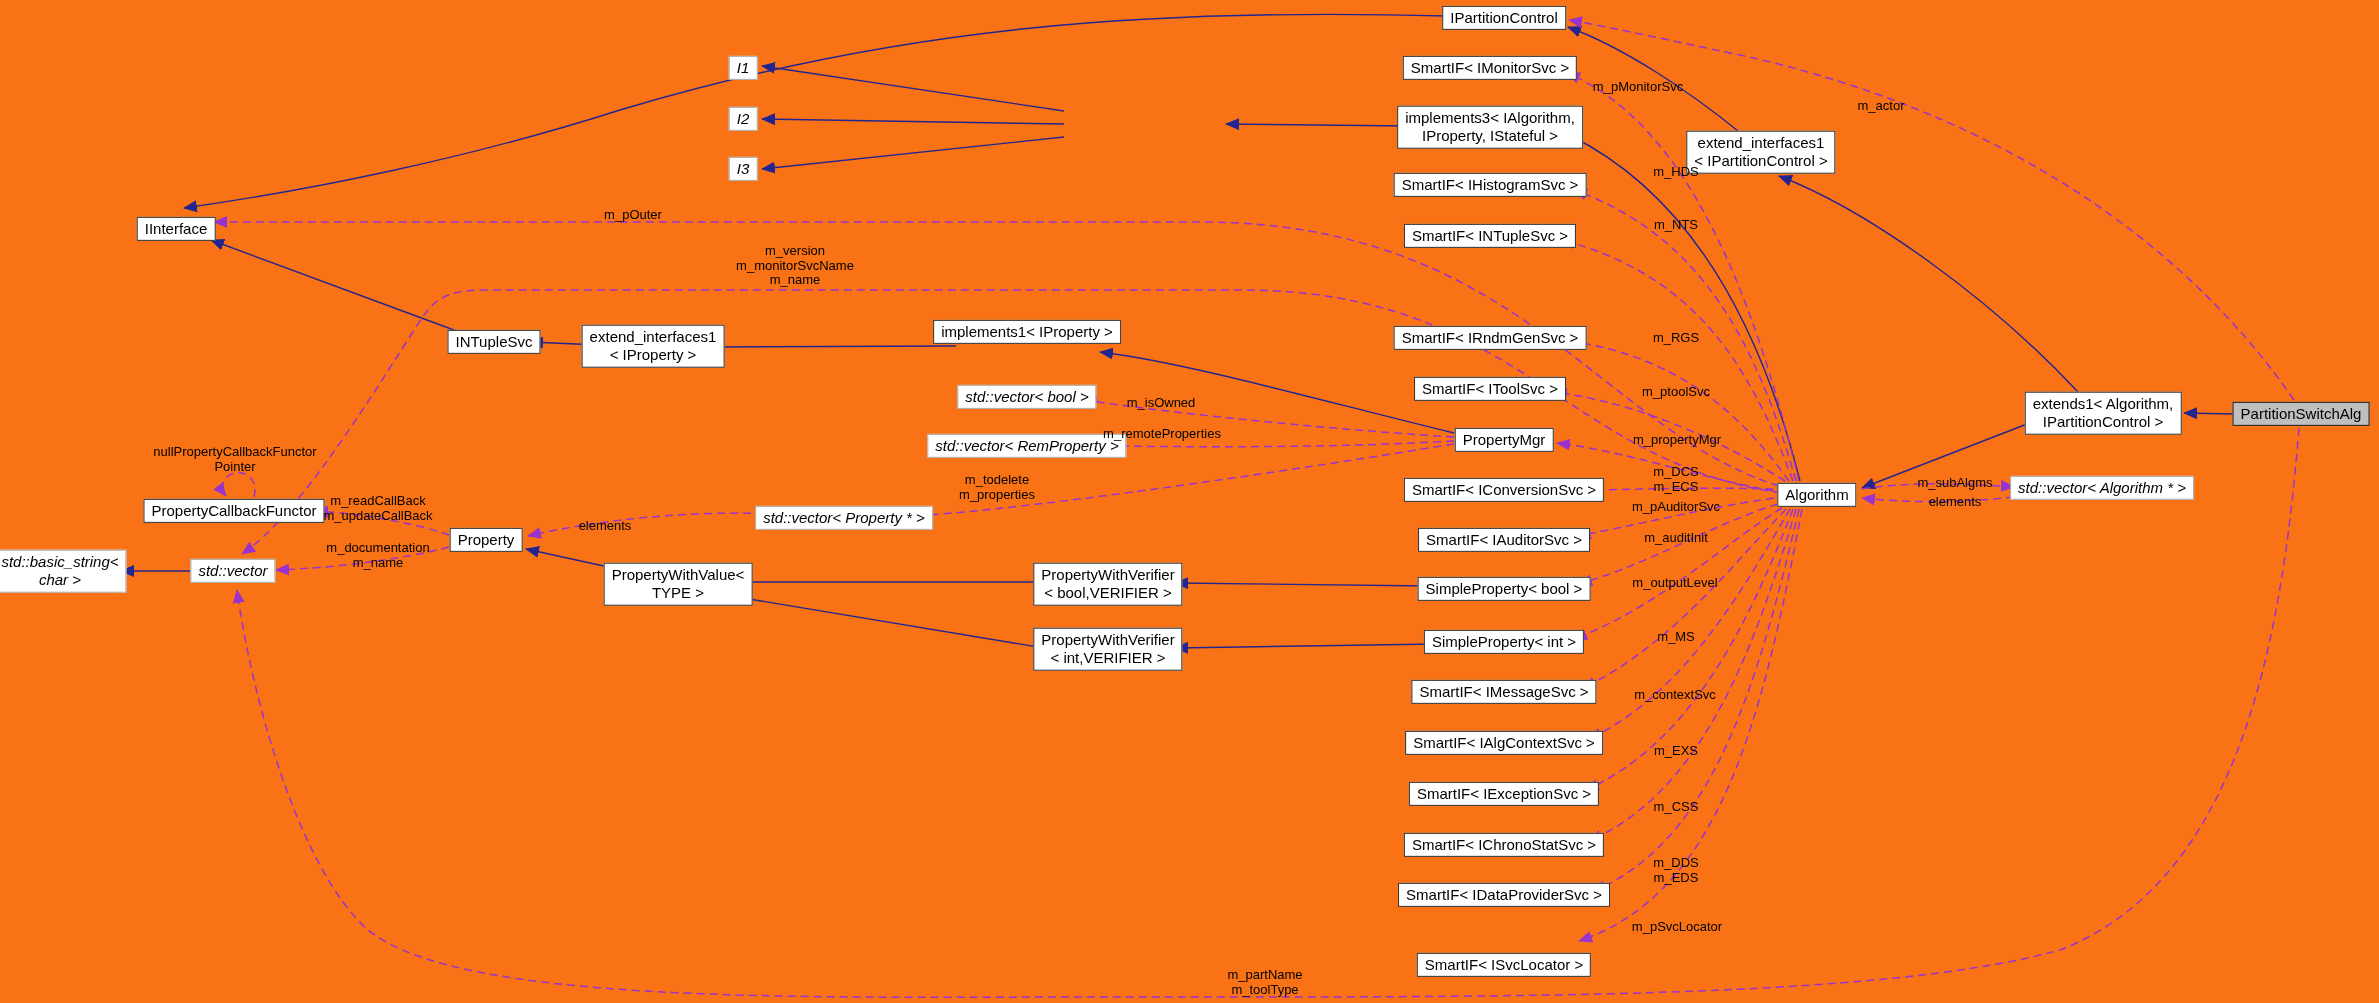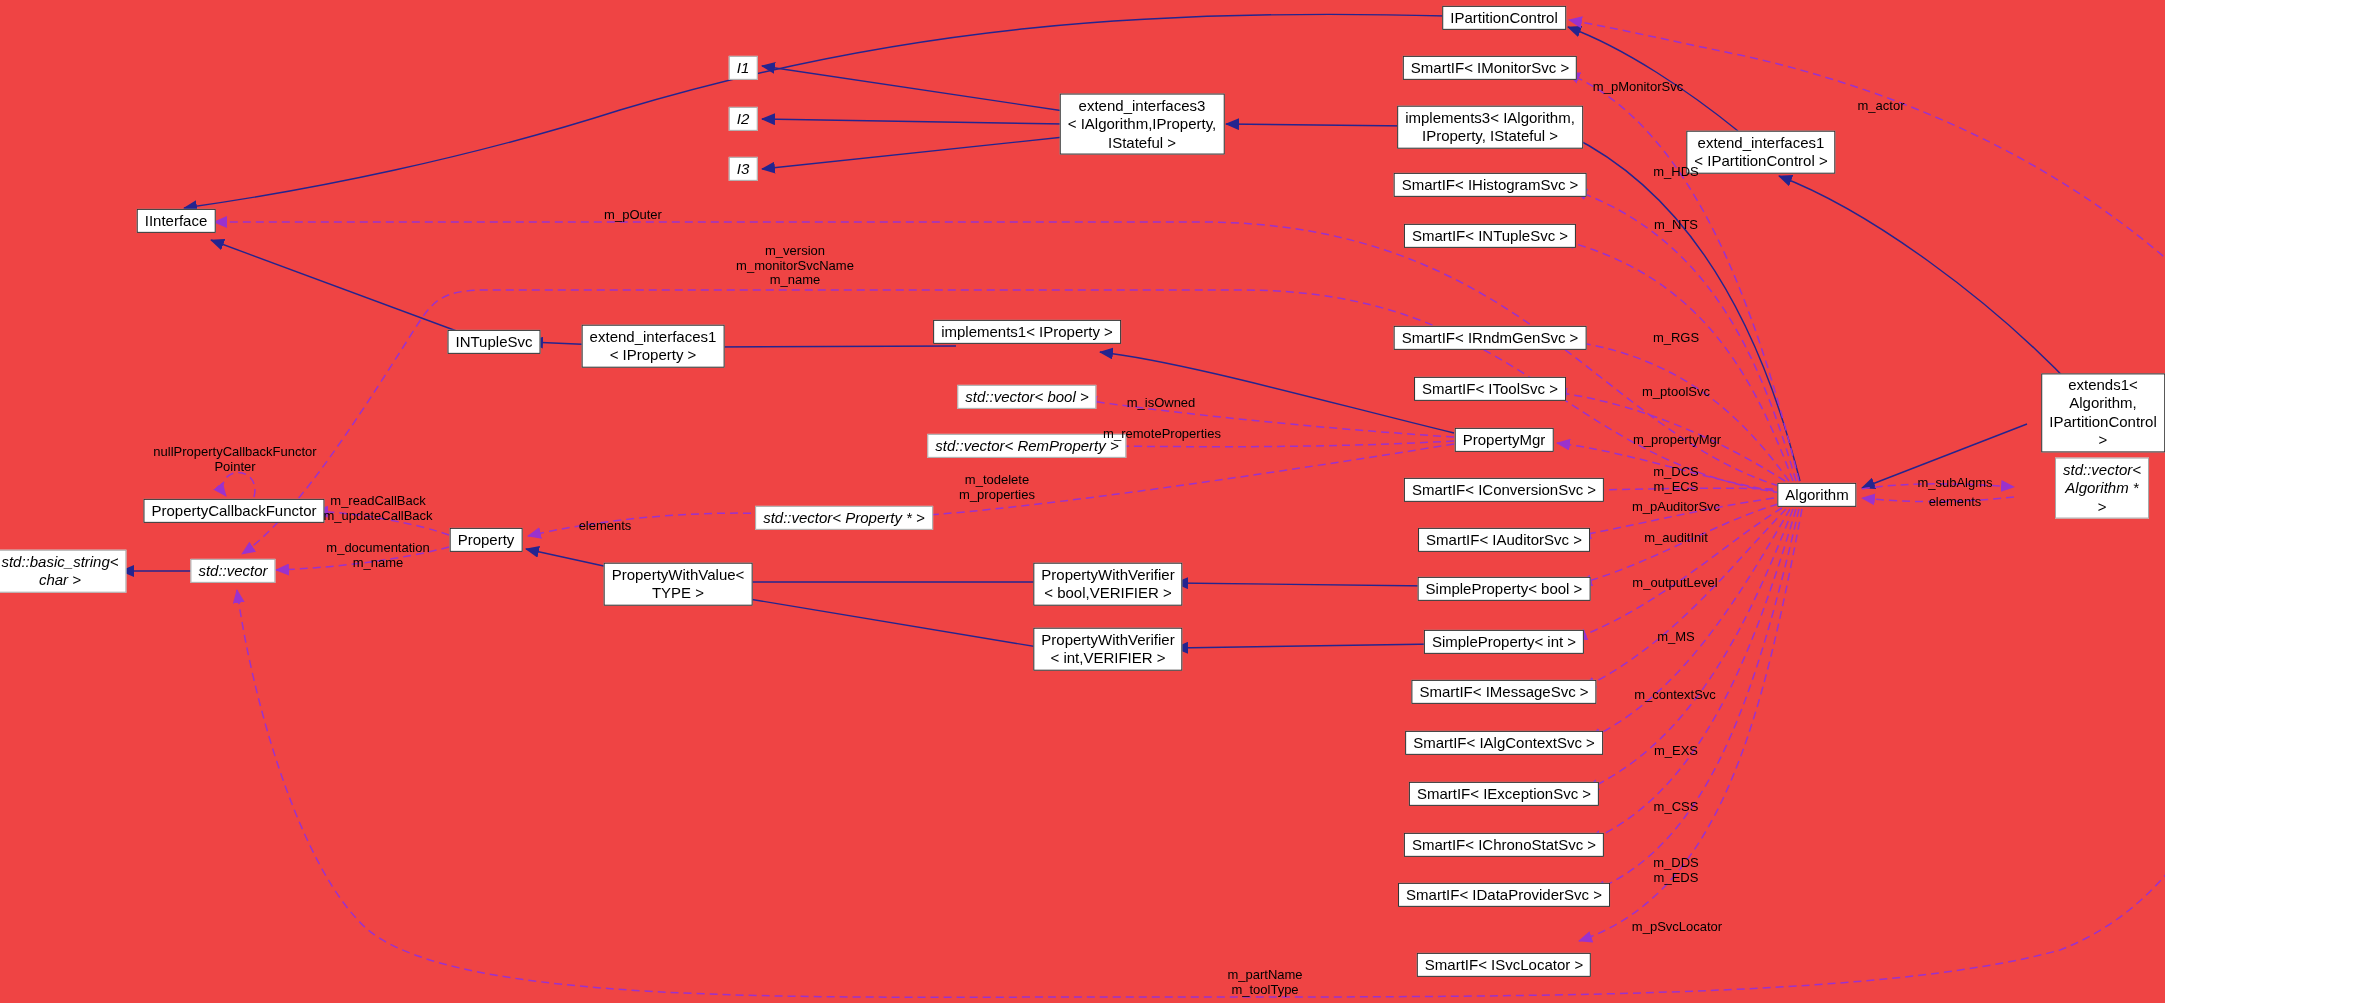--- a/index.html
+++ b/index.html
@@ -1,16 +1,16 @@
 <!DOCTYPE html>
 <html><head>
 <meta charset="utf-8">
 <style>
   html,body{margin:0;padding:0;background:#ffffff;}
-  #canvas{position:relative;width:2165px;height:1003px;background:#ef4444;
+  #canvas{position:relative;width:2379px;height:1003px;background:#f97316;
           font-family:"Liberation Sans",sans-serif;overflow:hidden;}
   #edges{position:absolute;left:0;top:0;}
   .node{position:absolute;transform:translate(-50%,-50%);
         background:#ffffff;border:1.4px solid #2b2b2b;
         font-size:15px;line-height:1.22;color:#000;
         padding:2px 7px;text-align:center;white-space:pre-line;z-index:2;}
   .node.t{border:1.2px solid #a6a6a6;font-style:italic;}
   .node.hl{background:#bfbfbf;border:1.6px solid #1a1a1a;}
   .elabel{position:absolute;transform:translate(-50%,-50%);
           font-size:13px;line-height:1.12;color:#000;text-align:center;
@@ -82,44 +82,41 @@
     <path class="dashed" d="M 1862 489 C 1905 482, 1962 483, 2014 487" marker-end="url(#ap)"></path>
     <path class="dashed" d="M 2014 497 C 1962 503, 1908 503, 1862 498" marker-end="url(#ap)"></path>
     <path class="dashed" d="M 2294 400 C 2180 235, 1990 110, 1740 55 C 1672 41, 1615 28, 1569 20" marker-end="url(#ap)"></path>
     <path class="dashed" d="M 2299 428 C 2282 640, 2240 880, 2060 950 C 1880 1000, 1500 997, 1100 997 C 800 997, 460 1005, 368 930 C 300 870, 252 700, 237 590" marker-end="url(#ap)"></path>
   </svg>
 
   <div class="node" style="left:1504px;top:18px">IPartitionControl</div>
   <div class="node t" style="left:743px;top:68px">I1</div>
   <div class="node t" style="left:743px;top:119px">I2</div>
   <div class="node t" style="left:743px;top:169px">I3</div>
-  <div class="node" style="left:1142px;top:124px">extend_interfaces3
-&lt; IAlgorithm,IProperty,
-IStateful &gt;</div>
   <div class="node" style="left:1490px;top:68px">SmartIF&lt; IMonitorSvc &gt;</div>
   <div class="node" style="left:1490px;top:127px">implements3&lt; IAlgorithm,
 IProperty, IStateful &gt;</div>
   <div class="node" style="left:1761px;top:152px">extend_interfaces1
 &lt; IPartitionControl &gt;</div>
   <div class="node" style="left:1490px;top:185px">SmartIF&lt; IHistogramSvc &gt;</div>
   <div class="node" style="left:1490px;top:236px">SmartIF&lt; INTupleSvc &gt;</div>
   <div class="node" style="left:1490px;top:338px">SmartIF&lt; IRndmGenSvc &gt;</div>
   <div class="node" style="left:1490px;top:389px">SmartIF&lt; IToolSvc &gt;</div>
   <div class="node" style="left:1504px;top:440px">PropertyMgr</div>
   <div class="node" style="left:1504px;top:490px">SmartIF&lt; IConversionSvc &gt;</div>
   <div class="node" style="left:1504px;top:540px">SmartIF&lt; IAuditorSvc &gt;</div>
   <div class="node" style="left:1504px;top:589px">SimpleProperty&lt; bool &gt;</div>
   <div class="node" style="left:1504px;top:642px">SimpleProperty&lt; int &gt;</div>
   <div class="node" style="left:1504px;top:692px">SmartIF&lt; IMessageSvc &gt;</div>
   <div class="node" style="left:1504px;top:743px">SmartIF&lt; IAlgContextSvc &gt;</div>
   <div class="node" style="left:1504px;top:794px">SmartIF&lt; IExceptionSvc &gt;</div>
   <div class="node" style="left:1504px;top:845px">SmartIF&lt; IChronoStatSvc &gt;</div>
   <div class="node" style="left:1504px;top:895px">SmartIF&lt; IDataProviderSvc &gt;</div>
   <div class="node" style="left:1504px;top:965px">SmartIF&lt; ISvcLocator &gt;</div>
-  <div class="node" style="left:176px;top:221px">IInterface</div>
+  <div class="node" style="left:176px;top:229px">IInterface</div>
   <div class="node" style="left:494px;top:342px">INTupleSvc</div>
   <div class="node" style="left:653px;top:346px">extend_interfaces1
 &lt; IProperty &gt;</div>
   <div class="node" style="left:1027px;top:332px">implements1&lt; IProperty &gt;</div>
   <div class="node t" style="left:1027px;top:397px">std::vector&lt; bool &gt;</div>
   <div class="node t" style="left:1027px;top:446px">std::vector&lt; RemProperty &gt;</div>
   <div class="node t" style="left:844px;top:518px">std::vector&lt; Property * &gt;</div>
   <div class="node" style="left:234px;top:511px">PropertyCallbackFunctor</div>
   <div class="node t" style="left:60px;top:571px">std::basic_string&lt;
 char &gt;</div>

